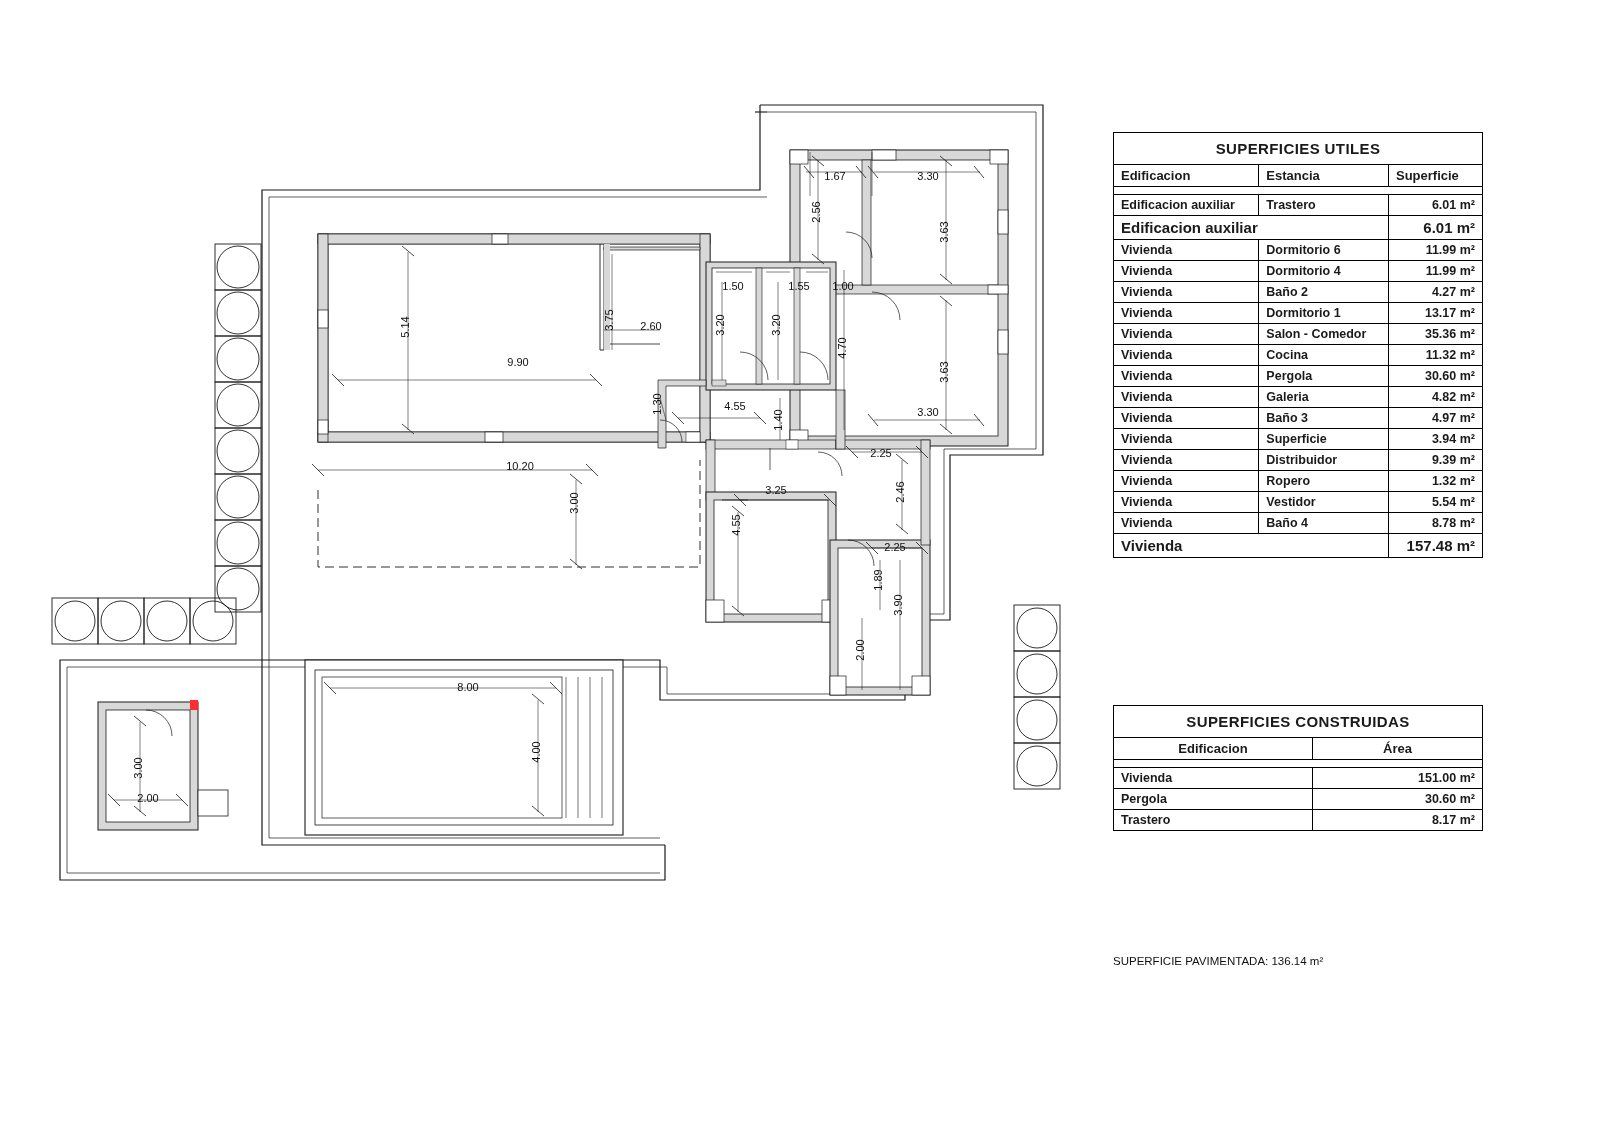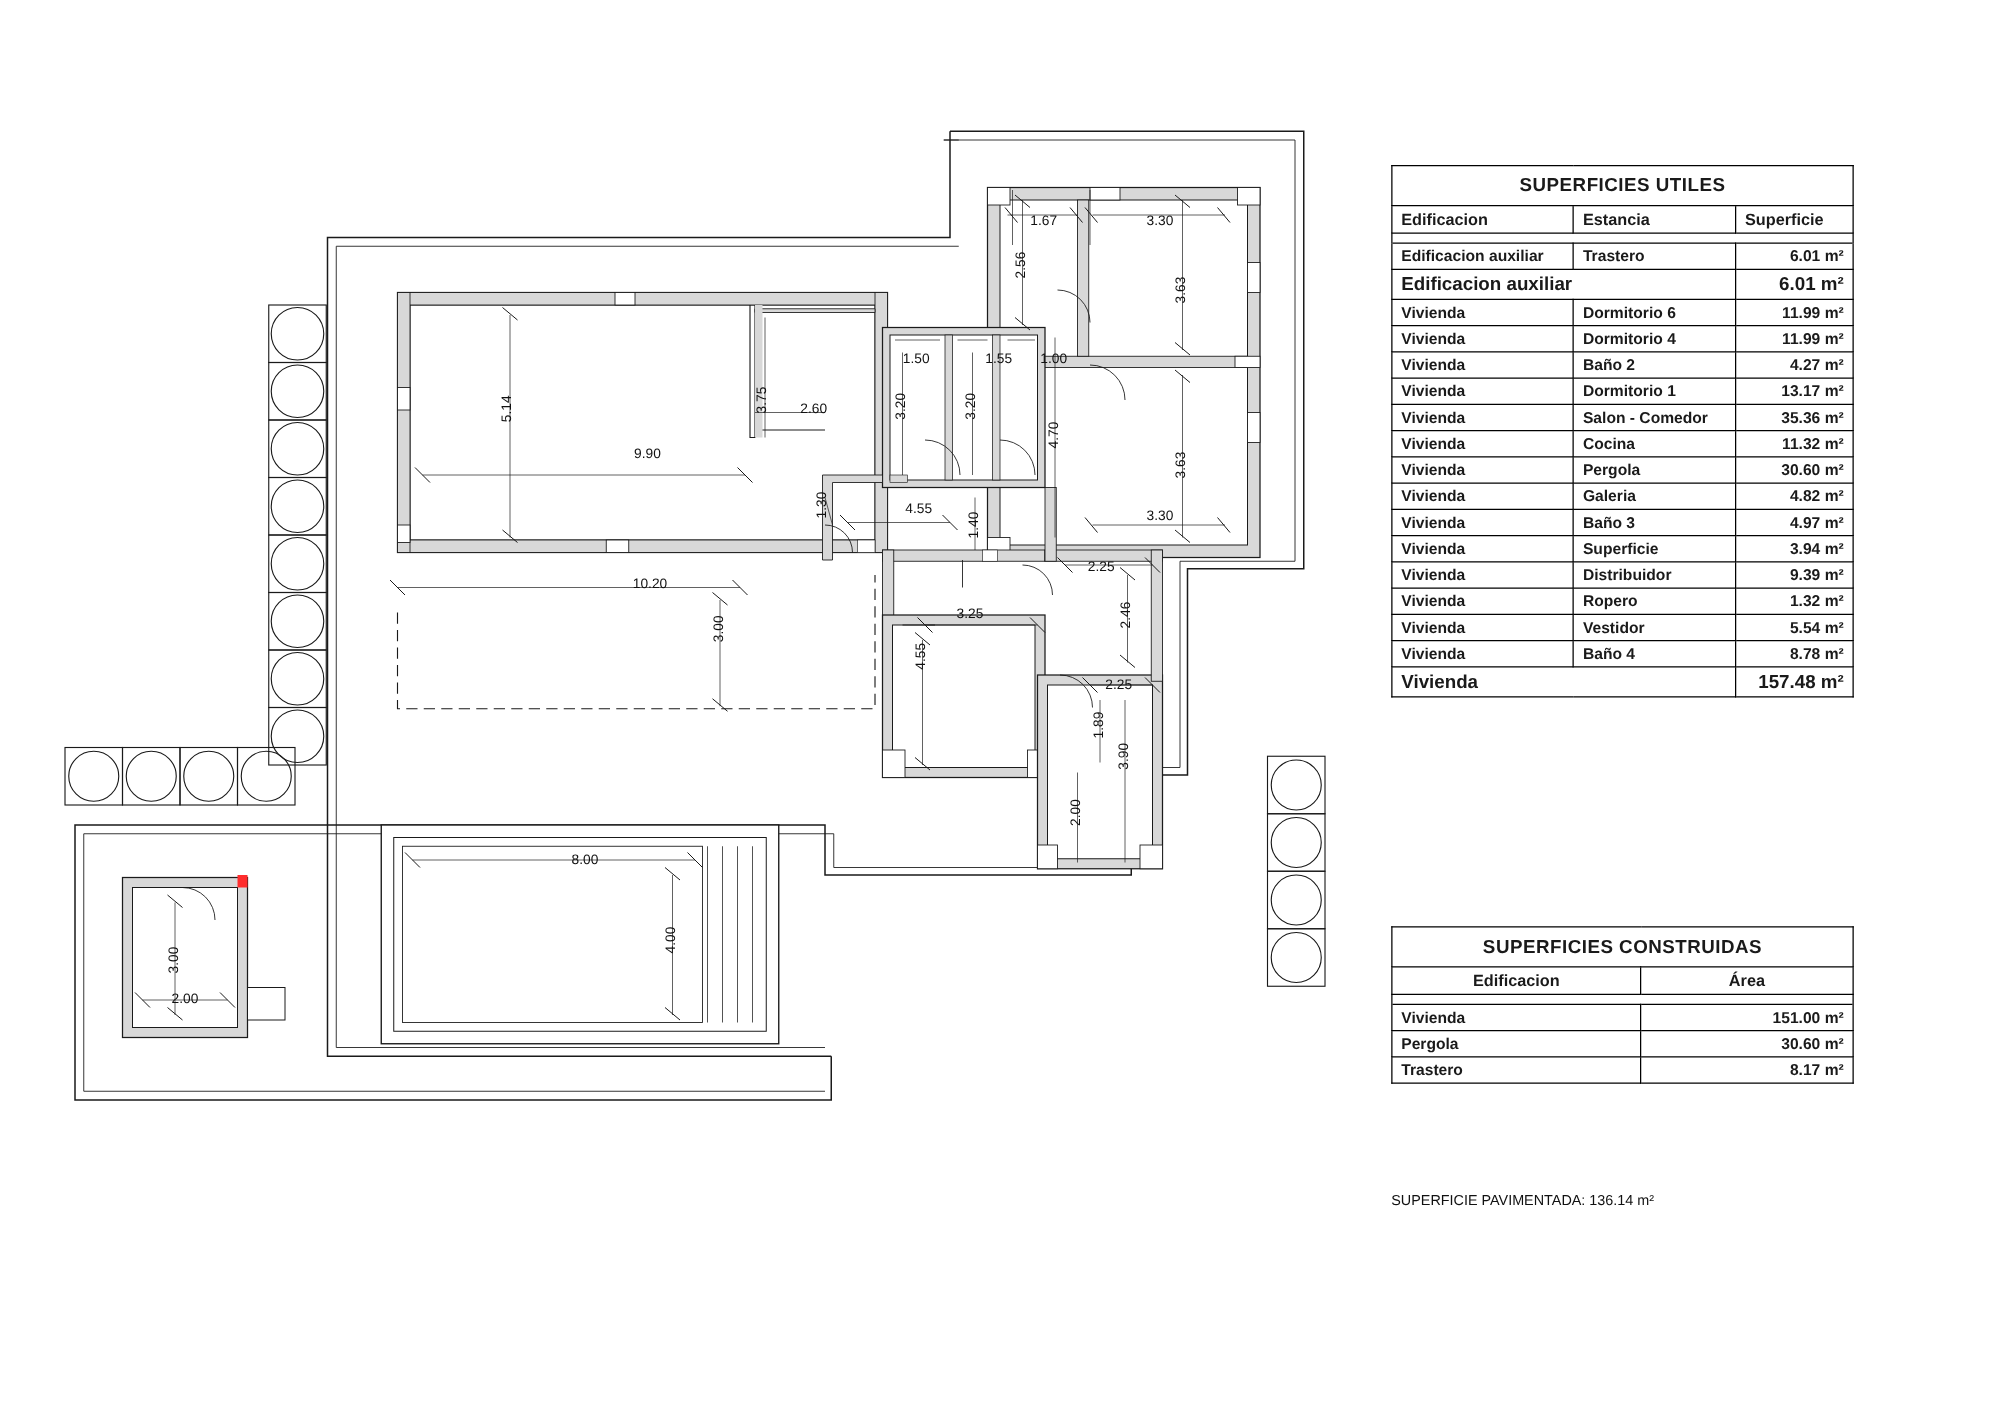--- a/index.html
+++ b/index.html
@@ -4,21 +4,21 @@
 <style>
   html,body{margin:0;padding:0;background:#ffffff;}
   body{width:1600px;height:1130px;position:relative;font-family:"Liberation Sans", sans-serif;color:#1a1a1a;overflow:hidden;}
   .plan{position:absolute;left:0;top:0;width:1090px;height:1106px;}
   .plan svg{position:absolute;left:0;top:0;}
   .dim{font-family:"Liberation Sans", sans-serif;font-size:11px;fill:#111;}
 
   
   .tbl{position:absolute;border-collapse:collapse;font-family:"Liberation Sans", sans-serif;}
   #utiles{left:1113px;top:100px;width:370px;margin-top:32px;}
-  #construidas{left:1113px;top:705px;width:370px;margin-top:36px;}
+  #construidas{left:1113px;top:705px;width:370px;}
   table{border-collapse:collapse;width:100%;}
   td,th{border:1px solid #000;padding:3px 7px;font-size:12.5px;text-align:left;vertical-align:middle;}
   .title-cell{text-align:center;font-weight:bold;font-size:15px;letter-spacing:.4px;padding:7px 0;}
   .hdr td{font-weight:bold;font-size:13px;}
   .num{text-align:right;font-weight:bold;}
   .spacer td{border-left:1px solid #000;border-right:1px solid #000;border-top:none;border-bottom:none;height:7px;padding:0;}
   .sum td{font-weight:bold;font-size:15px;}
   .grand td{font-weight:bold;font-size:15px;border:none;padding-top:7px;}
   .note{position:absolute;left:1113px;top:955px;font-size:11.5px;color:#111;}
 </style>

